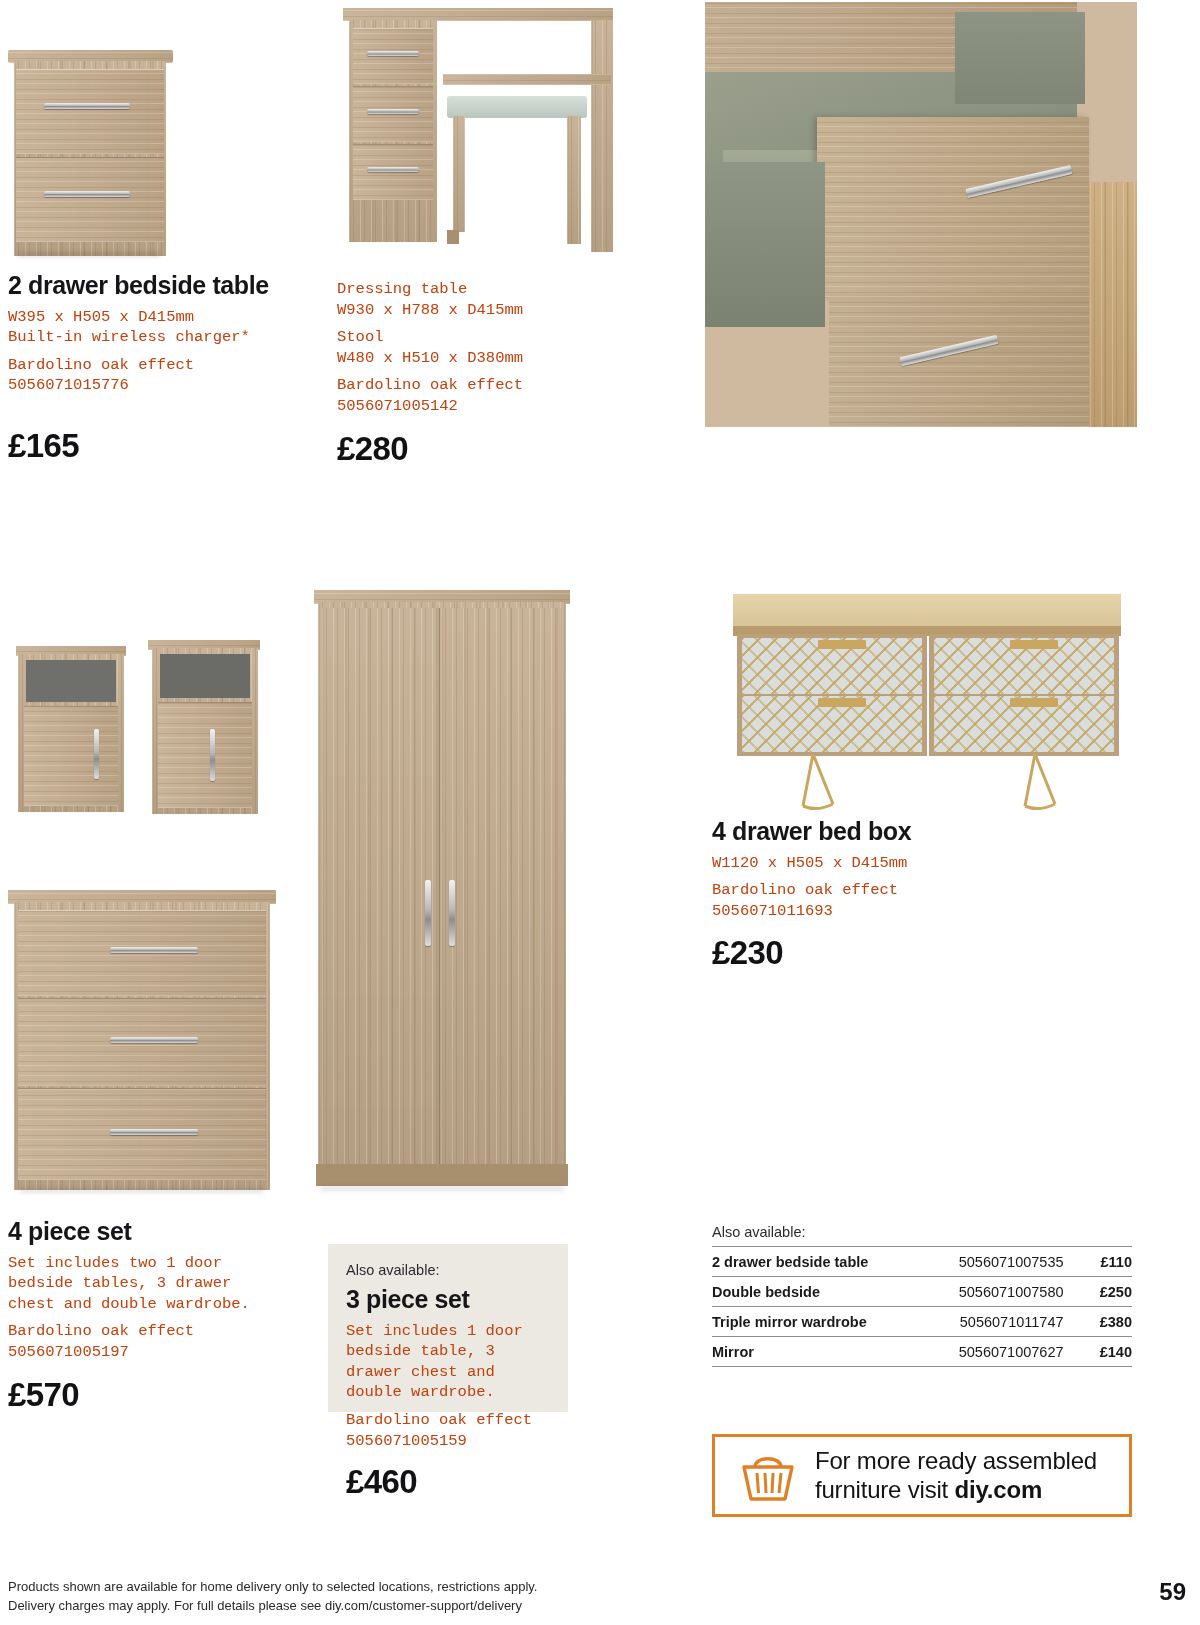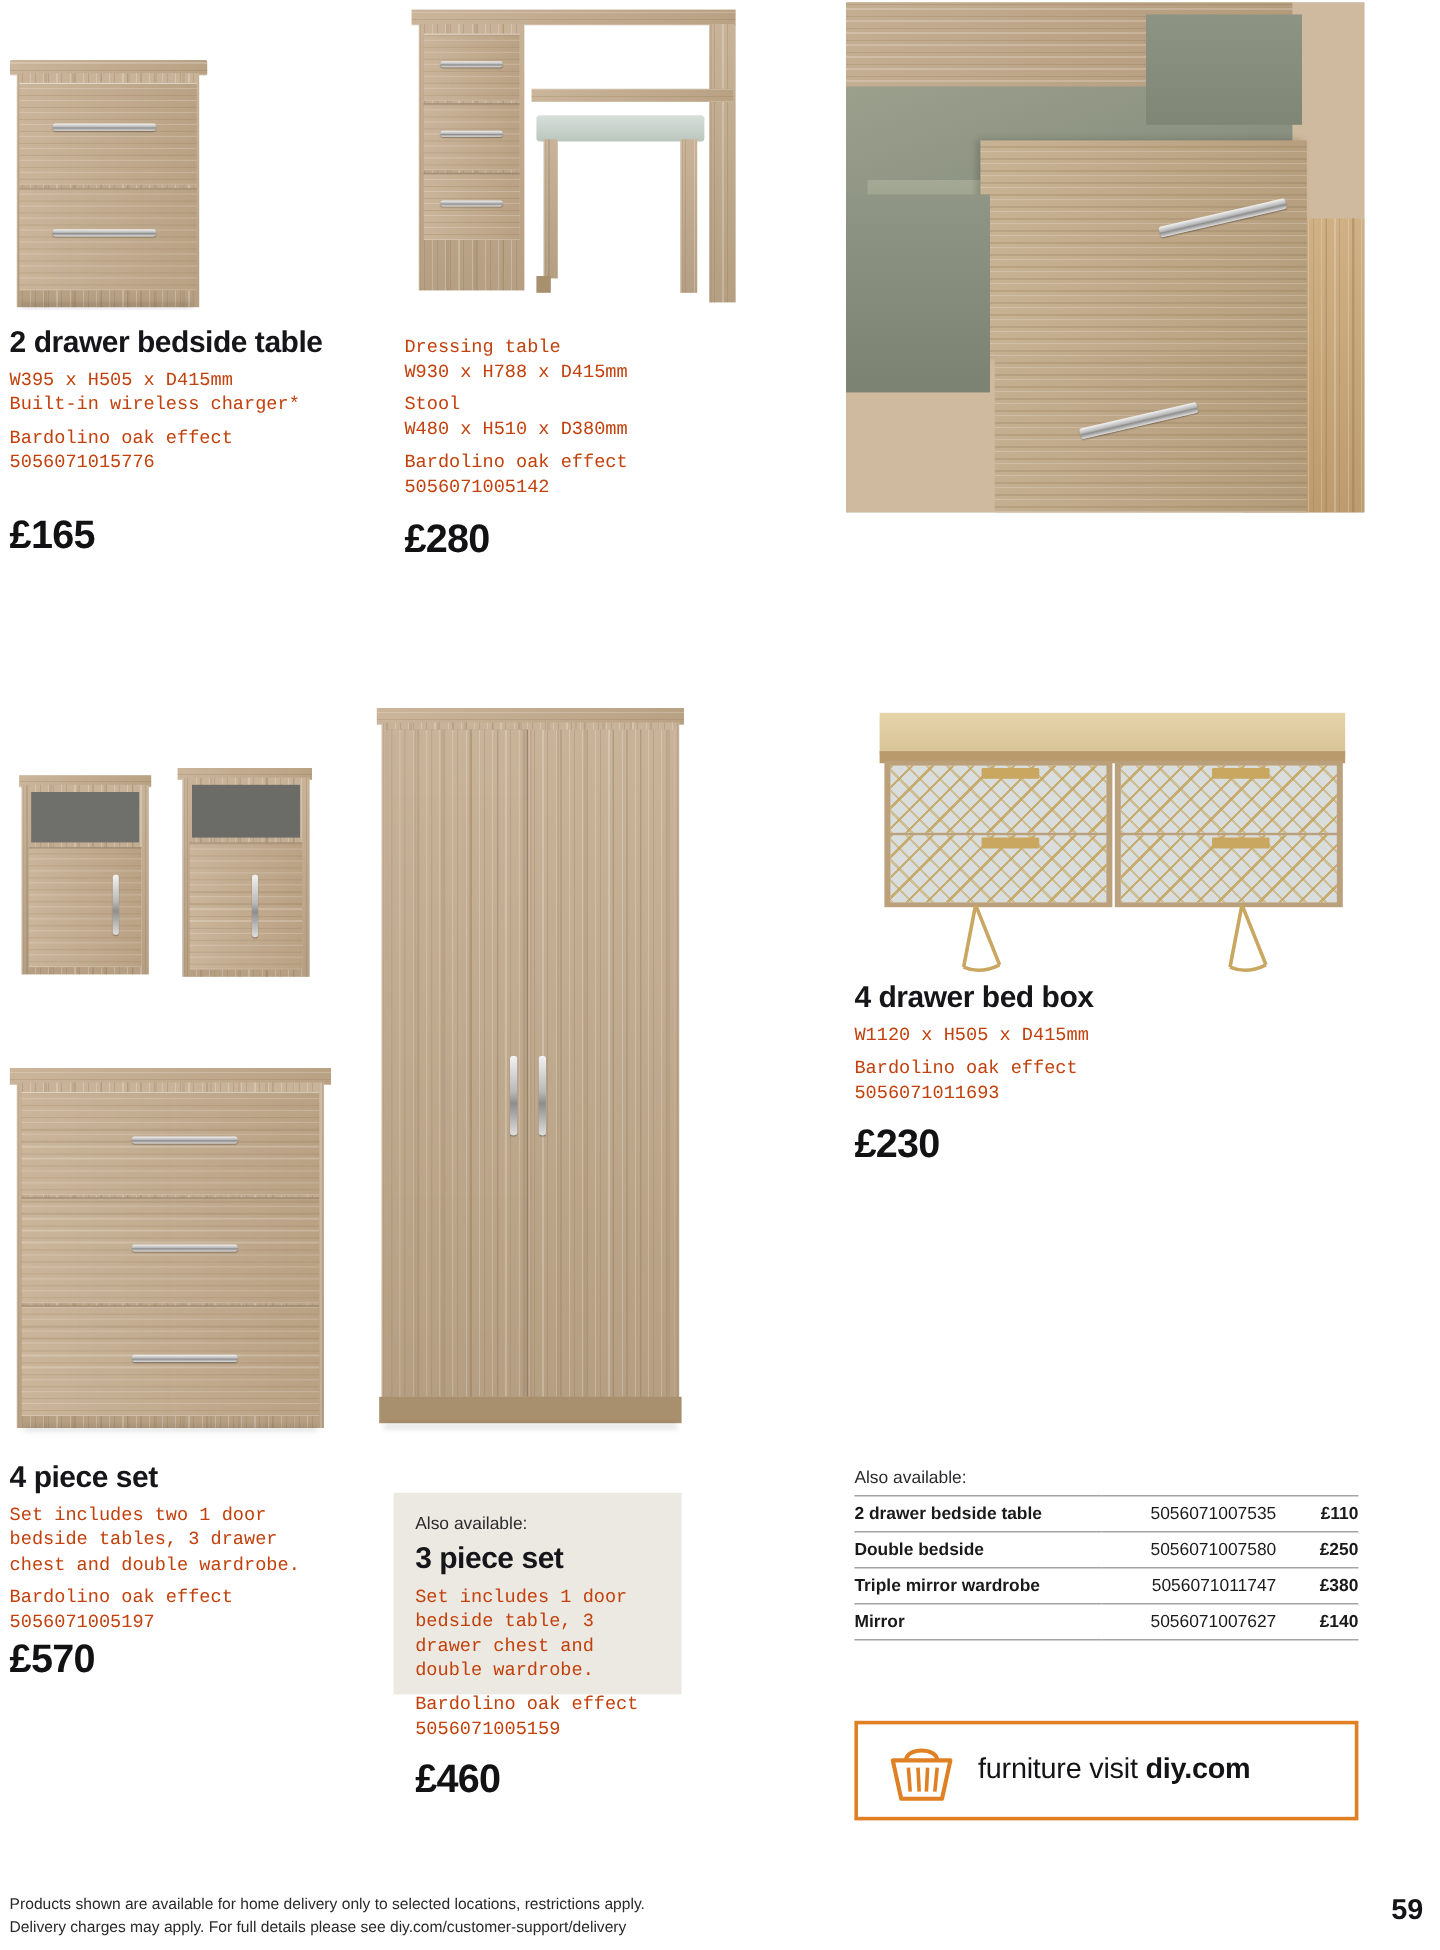--- a/index.html
+++ b/index.html
@@ -323,21 +323,21 @@
     <div class="spec gap">Bardolino oak effect</div>
     <div class="spec">5056071011693</div>
     <div class="price" style="margin-top:13px;">£230</div>
   </div>
 
   <div id="blk-4piece">
     <div class="prod-title">4 piece set</div>
     <div class="spec gap">Set includes two 1 door bedside tables, 3 drawer chest and double wardrobe.</div>
     <div class="spec gap">Bardolino oak effect</div>
     <div class="spec">5056071005197</div>
-    <div class="price" style="">£570</div>
+    <div class="price" style="margin-top:13px;">£570</div>
   </div>
 
   <div id="panel-3piece">
     <div class="small-label">Also available:</div>
     <div class="prod-title" style="margin-top:8px;">3 piece set</div>
     <div class="spec gap">Set includes 1 door bedside table, 3 drawer chest and double wardrobe.</div>
     <div class="spec gap">Bardolino oak effect</div>
     <div class="spec">5056071005159</div>
     <div class="price" style="margin-top:12px;">£460</div>
   </div>
@@ -373,20 +373,21 @@
   <div id="promo">
     <svg width="62" height="58" viewBox="0 0 62 58">
       <path d="M18 20 C18 9, 44 9, 44 20" stroke="#e08024" stroke-width="3.4" fill="none"></path>
       <path d="M7 20 L55 20 L48 52 L14 52 Z" stroke="#e08024" stroke-width="3.4" fill="none" stroke-linejoin="round"></path>
       <path d="M20 26 L21.5 46" stroke="#e08024" stroke-width="3" fill="none"></path>
       <path d="M28 26 L29 46" stroke="#e08024" stroke-width="3" fill="none"></path>
       <path d="M36 26 L35 46" stroke="#e08024" stroke-width="3" fill="none"></path>
       <path d="M44 26 L42 46" stroke="#e08024" stroke-width="3" fill="none"></path>
     </svg>
     <div class="txt">
+      <div>For more ready assembled</div>
       <div><span>furniture visit </span><b>diy.com</b></div>
     </div>
   </div>
 
   <div id="footer">
     <div>Products shown are available for home delivery only to selected locations, restrictions apply.</div>
     <div>Delivery charges may apply. For full details please see diy.com/customer-support/delivery</div>
   </div>
   <div id="pageno">59</div>
 

